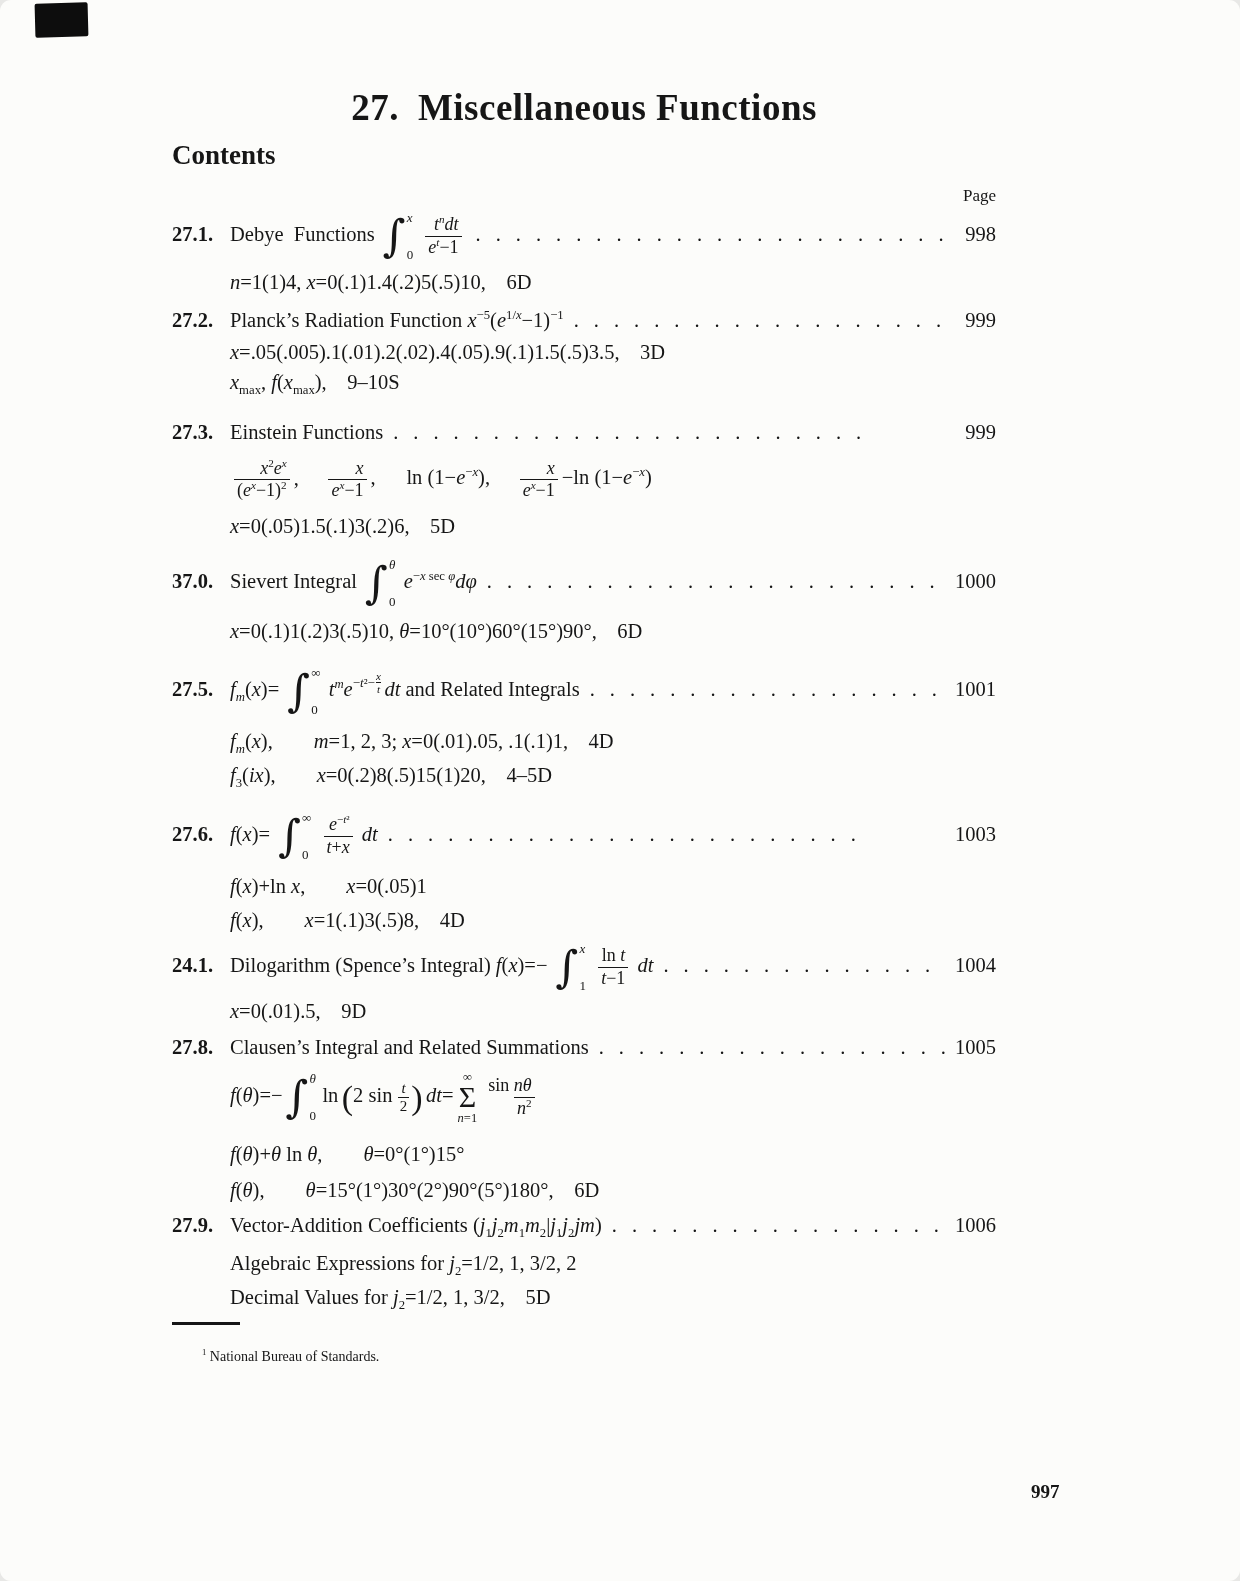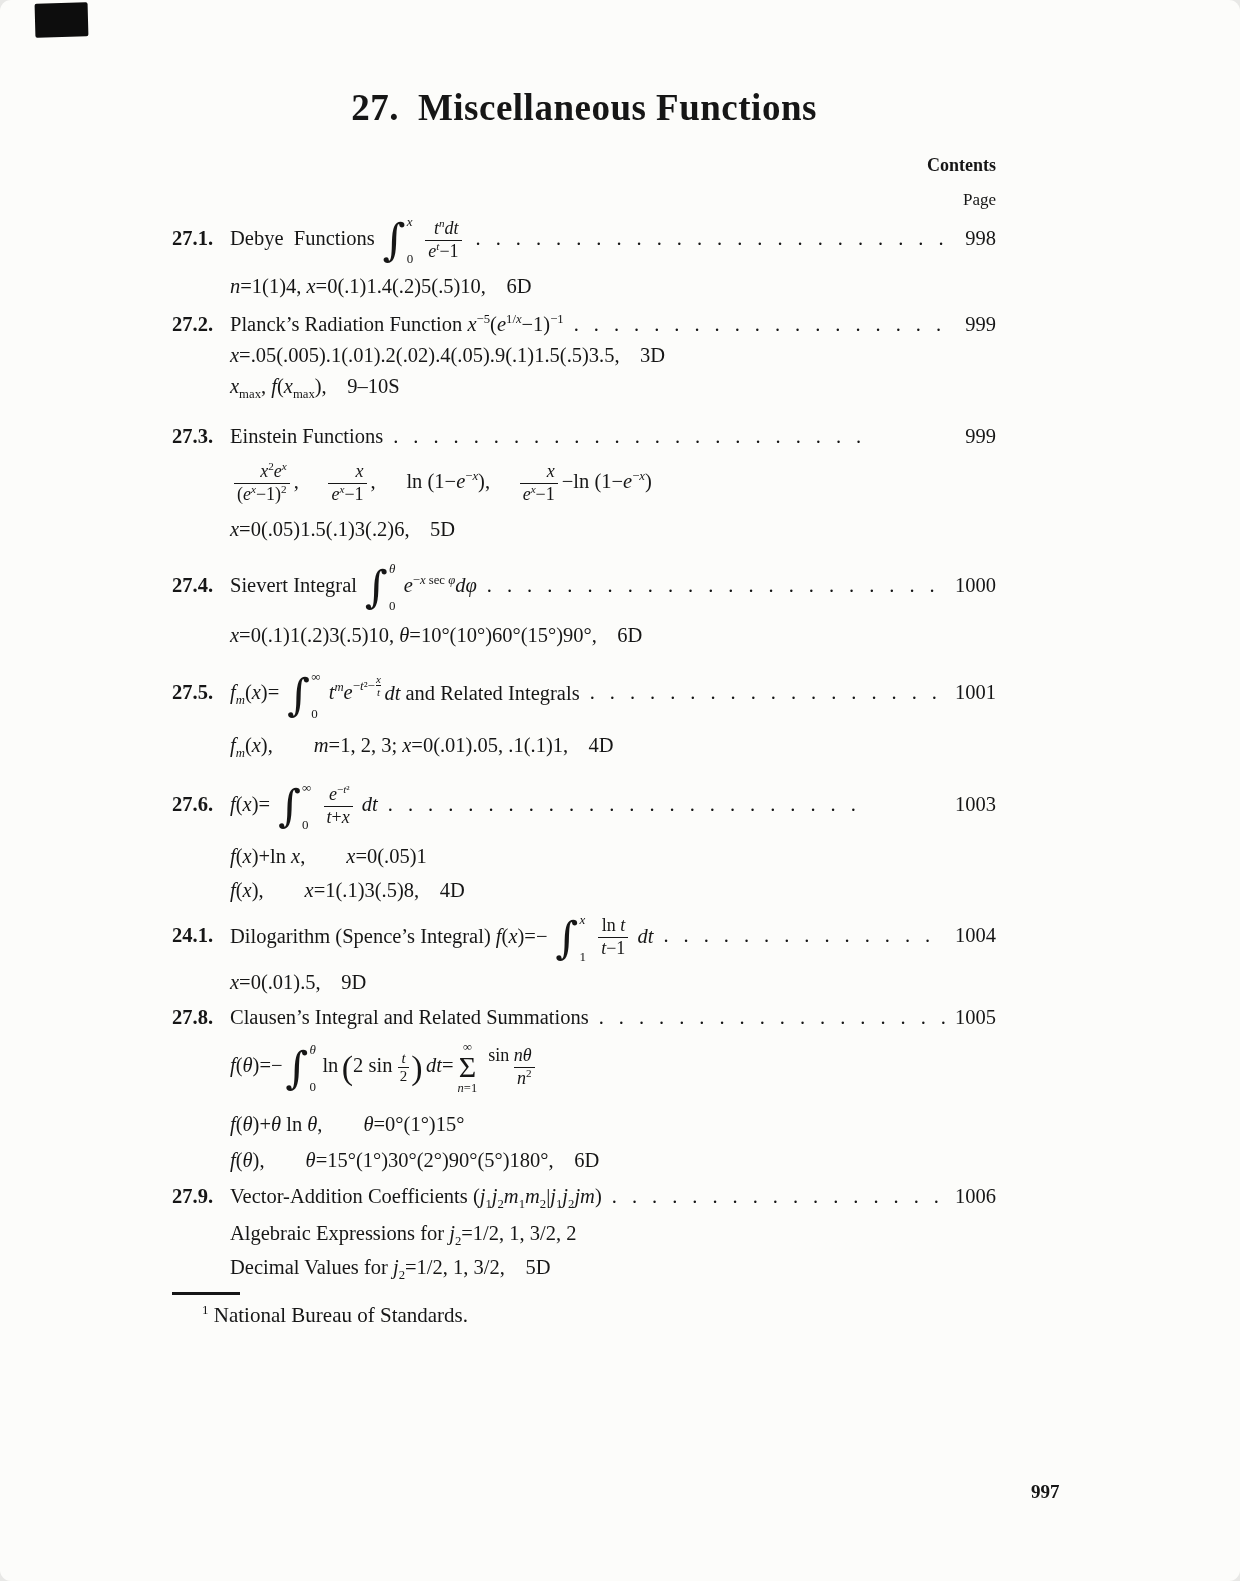--- a/index.html
+++ b/index.html
@@ -4,21 +4,21 @@
 <style>
   html,body{margin:0;padding:0;background:#e8e8e6;}
   .page{position:relative;width:1240px;height:1581px;margin:0 auto;background:#fcfcfa;
         font-family:"Liberation Serif","DejaVu Serif",serif;color:#161616;overflow:hidden;border-radius:11px;}
   .artifact{position:absolute;left:35px;top:3px;width:53px;height:34px;background:#0d0d0d;
             border-radius:2px;transform:rotate(-1.5deg);}
   .content{position:absolute;left:172px;top:0;width:824px;}
   .title{margin-top:86px;text-align:center;font-size:37px;font-weight:700;letter-spacing:.5px;line-height:1.2;}
   .author{margin-top:26px;text-align:center;font-size:19px;font-variant:small-caps;letter-spacing:1.5px;line-height:1.25;}
   .author sup{font-size:11px;font-variant:normal;}
-  .contents{margin-top:24px;text-align:right;font-size:18px;font-weight:700;line-height:1.25;}
+  .contents{margin-top:9px;text-align:left;font-size:27px;font-weight:700;line-height:1.25;}
   .pagelbl{margin-top:12px;text-align:right;font-size:17px;line-height:1.25;}
   .entry{display:flex;align-items:baseline;font-size:20.5px;line-height:1.25;}
   .enum{font-weight:700;flex:none;width:58px;}
   .etext{white-space:nowrap;}
   .lead{flex:1 1 0;min-width:0;overflow:hidden;white-space:nowrap;letter-spacing:15px;padding-left:10px;margin-right:4px;}
   .pg{flex:none;min-width:46px;text-align:right;}
   .sub{margin-left:58px;font-size:20.5px;line-height:1.25;}
   sup{font-size:62%;line-height:0;}
   sub{font-size:62%;line-height:0;}
   .frac{display:inline-flex;flex-direction:column;align-items:flex-end;vertical-align:middle;
@@ -33,21 +33,21 @@
   .tfrac{display:inline-flex;flex-direction:column;align-items:center;font-size:11px;line-height:1.1;margin-left:1px;}
   .tfrac .b{border-top:1px solid #161616;padding:0 1px;}
   .sfrac{display:inline-flex;flex-direction:column;align-items:center;vertical-align:middle;
          font-size:15px;line-height:1.15;margin:0 2px;}
   .sfrac .b{border-top:1.3px solid #161616;padding:0 2px;}
   .bigp{font-size:34px;vertical-align:middle;line-height:0;}
   .sigma{display:inline-flex;flex-direction:column;align-items:center;vertical-align:middle;
          font-size:12.5px;line-height:1;margin:0 4px;}
   .ssym{font-family:"Liberation Serif","DejaVu Serif",serif;font-size:30px;line-height:.95;}
   .fnrule{margin-top:12px;width:68px;height:3px;background:#161616;}
-  .fnote{margin-top:7px;margin-left:30px;font-size:21px;line-height:1.25;}
+  .fnote{margin-top:23px;margin-left:30px;font-size:14px;line-height:1.25;}
   .pageno{position:absolute;top:1481px;left:1031px;font-size:19px;font-weight:700;}
   .mt4{margin-top:4px;}.mt5{margin-top:5px;}.mt6{margin-top:6px;}.mt8{margin-top:8px;}
   .mt10{margin-top:10px;}.mt12{margin-top:12px;}.mt14{margin-top:12px;}
   .mt18{margin-top:18px;}.mt20{margin-top:20px;}.mt22{margin-top:22px;}.mt24{margin-top:24px;}
 </style>
 </head>
 <body>
 
 <div class="page">
   <div class="artifact"></div>
@@ -107,21 +107,21 @@
         <span class="fr-b"><i>e</i><sup><i>x</i></sup>−1</span>
       </span><span>,  ln (1−<i>e</i><sup>−<i>x</i></sup>), </span>
       <span class="frac">
         <span class="fr-t"><i>x</i></span>
         <span class="fr-b"><i>e</i><sup><i>x</i></sup>−1</span>
       </span><span>−ln (1−<i>e</i><sup>−<i>x</i></sup>)</span>
     </div>
     <div class="sub mt14"><i>x</i>=0(.05)1.5(.1)3(.2)6, 5D</div>
 
     <div class="entry mt18">
-      <span class="enum">27.4.</span>
+      <span class="enum">37.0.</span>
       <span class="etext">
         <span>Sievert Integral</span>
         <span class="intg">
           <span class="isym">∫</span>
           <span class="ilims">
               <span><i>θ</i></span>
               <span>0</span>
             </span>
         </span>
         <span><i>e</i><sup>−<i>x</i> sec <i>φ</i></sup><i>dφ</i></span>
@@ -147,20 +147,21 @@
             <span class="tfrac">
               <span><i>x</i></span>
               <span class="b"><i>t</i></span>
             </span>
           </span><span> <i>dt</i> and Related Integrals</span>
       </span>
       <span class="lead">........................</span>
       <span class="pg">1001</span>
     </div>
     <div class="sub mt12"><i>f</i><sub><i>m</i></sub>(<i>x</i>),  <i>m</i>=1, 2, 3; <i>x</i>=0(.01).05, .1(.1)1, 4D</div>
+    <div class="sub mt8"><i>f</i><sub>3</sub>(<i>ix</i>),  <i>x</i>=0(.2)8(.5)15(1)20, 4–5D</div>
 
     <div class="entry mt22">
       <span class="enum">27.6.</span>
       <span class="etext">
         <span><i>f</i>(<i>x</i>)=</span>
         <span class="intg">
           <span class="isym">∫</span>
           <span class="ilims">
               <span>∞</span>
               <span>0</span>

